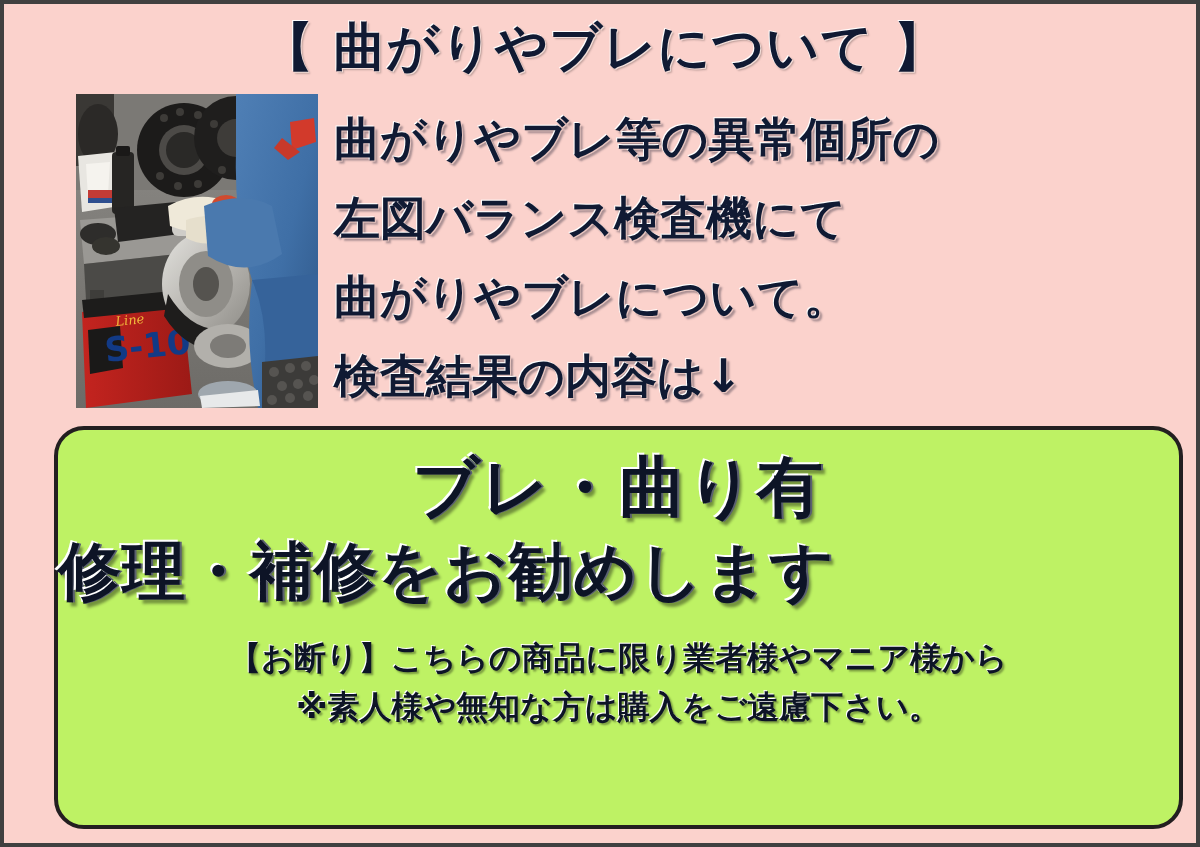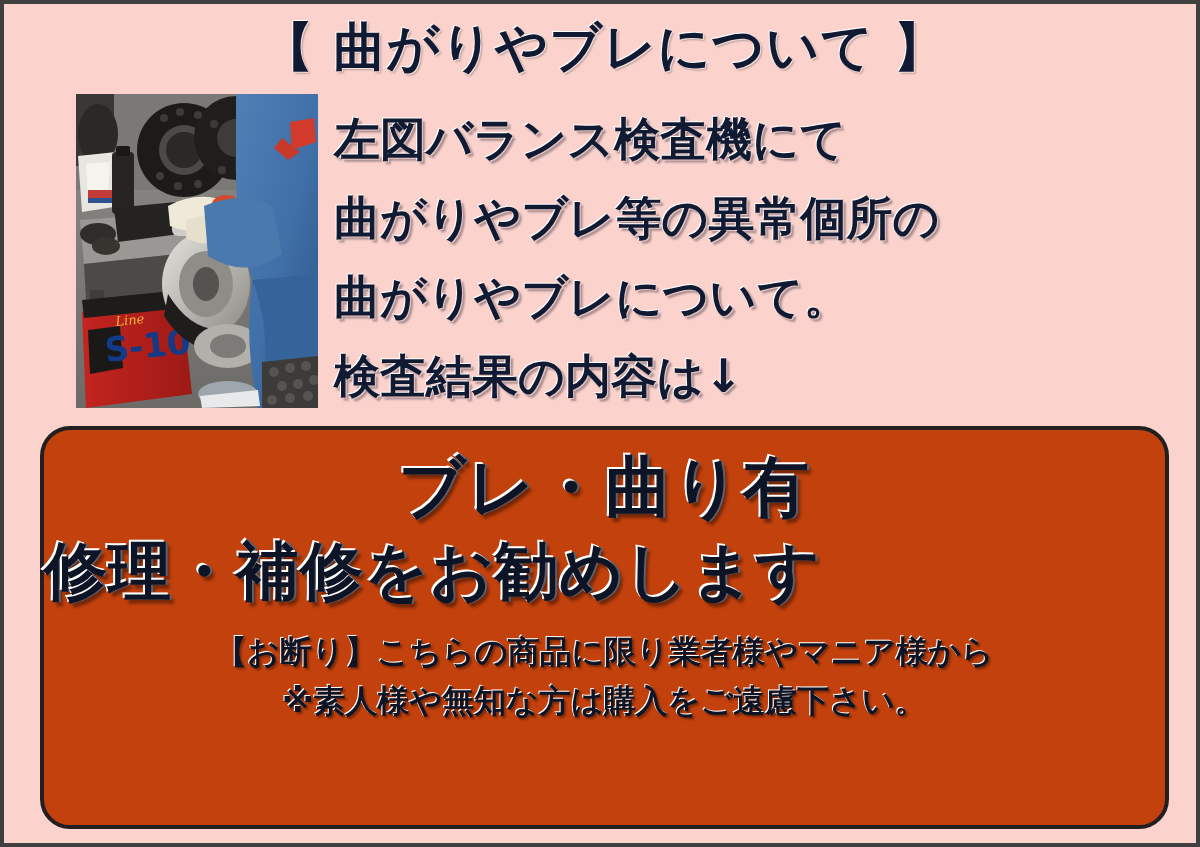--- a/index.html
+++ b/index.html
@@ -67,26 +67,26 @@
     white-space: nowrap;
     text-shadow:
       -1px -1px 0 #ffffff,
        1px  1px 0 #e9c6c0,
        3px  3px 2px rgba(20,20,40,0.35);
   }
 
   
   .redbox {
     position: absolute;
-    left: 36px;
+    left: 50px;
     top: 422px;
     width: 1129px;
     height: 403px;
     box-sizing: border-box;
-    background: #c2410c;
+    background: #bef264;
     border: 4px solid #231f20;
     border-radius: 30px;
   }
 
   .redbox-head {
     margin-top: 12px;
     text-align: center;
     font-size: 66px;
     line-height: 92px;
     font-weight: 700;
@@ -106,21 +106,21 @@
     color: #0d1426;
     letter-spacing: 1px;
     white-space: nowrap;
     text-shadow:
       -2px -2px 0 #ffffff,
        2px  0px 0 #5a6070,
        4px  4px 3px rgba(0,0,0,0.40);
   }
 
   .disclaimer {
-    margin-top: 18px;
+    margin-top: 24px;
     text-align: center;
   }
   .disclaimer .line {
     font-size: 32px;
     line-height: 49px;
     font-weight: 700;
     color: #0d1426;
     letter-spacing: 0px;
     white-space: nowrap;
     text-shadow:
@@ -244,22 +244,22 @@
         <circle cx="222" cy="290" r="5"></circle>
           <circle cx="238" cy="286" r="5"></circle>
         <circle cx="196" cy="306" r="5"></circle>
           <circle cx="214" cy="304" r="5"></circle>
         <circle cx="232" cy="302" r="5"></circle>
       </g>
     </svg>
   </div>
 
   <div class="intro">
+    <div class="line">曲がりやブレ等の異常個所の</div>
     <div class="line">左図バランス検査機にて</div>
-    <div class="line">曲がりやブレ等の異常個所の</div>
     <div class="line">曲がりやブレについて。</div>
     <div class="line">検査結果の内容は↓</div>
   </div>
 
   <div class="redbox">
     <div class="redbox-head">ブレ・曲り有</div>
     <div class="redbox-sub">修理・補修をお勧めします</div>
 
     <div class="disclaimer">
       <div class="line">【お断り】こちらの商品に限り業者様やマニア様から</div>

